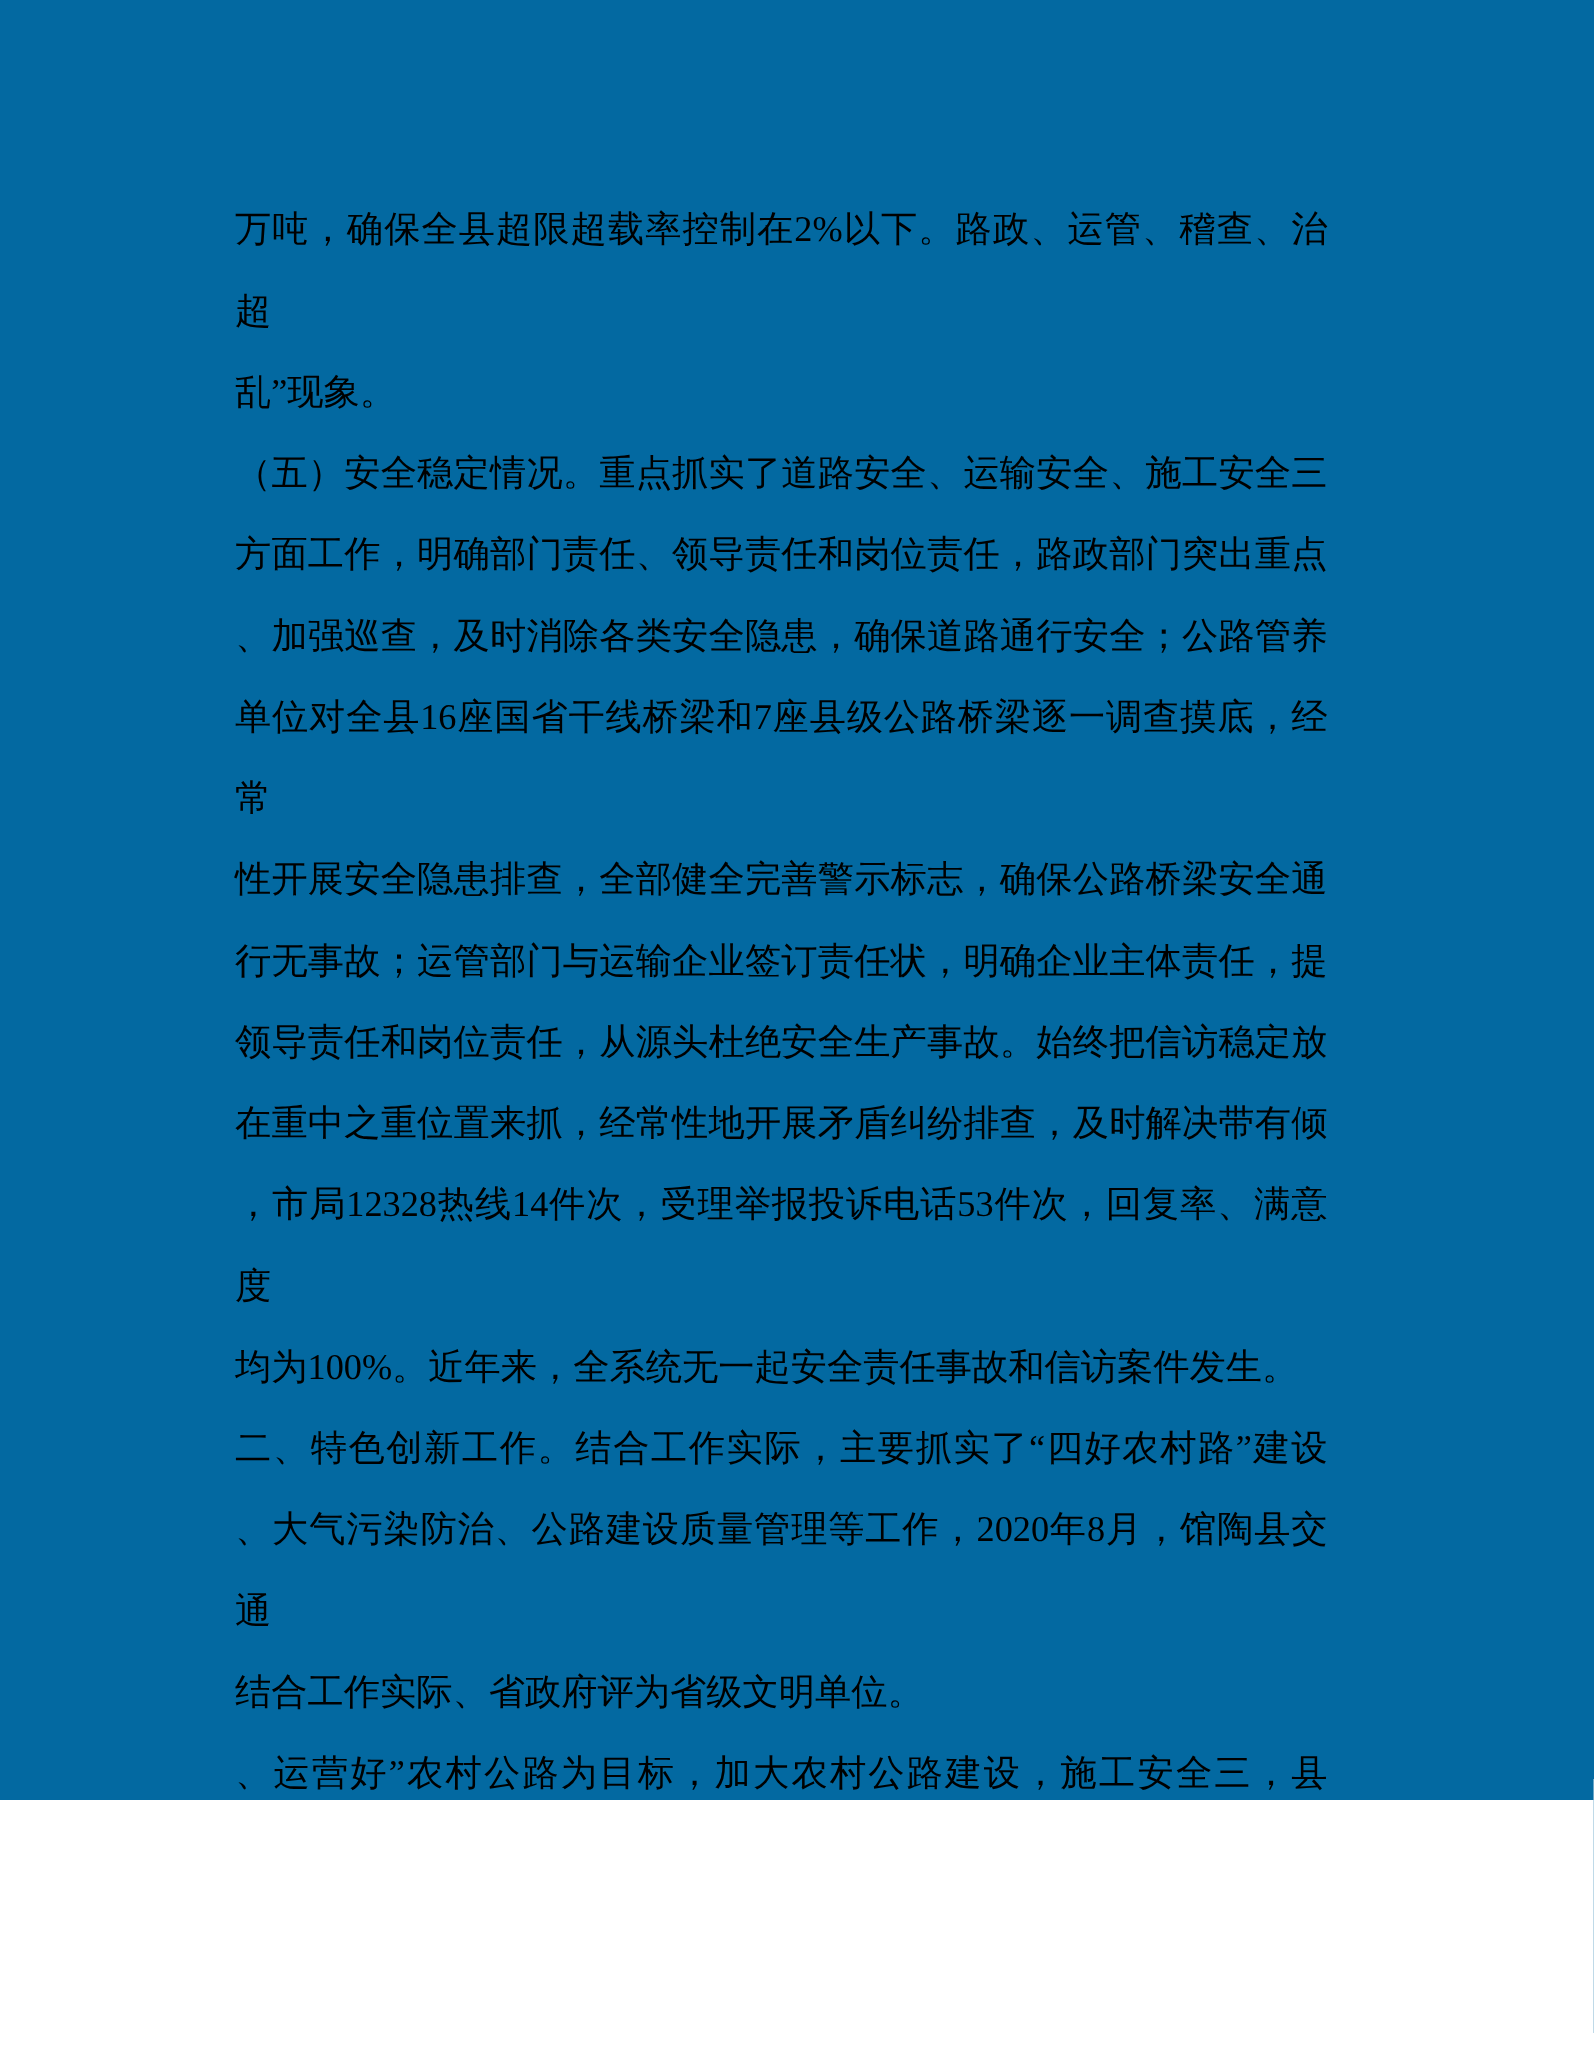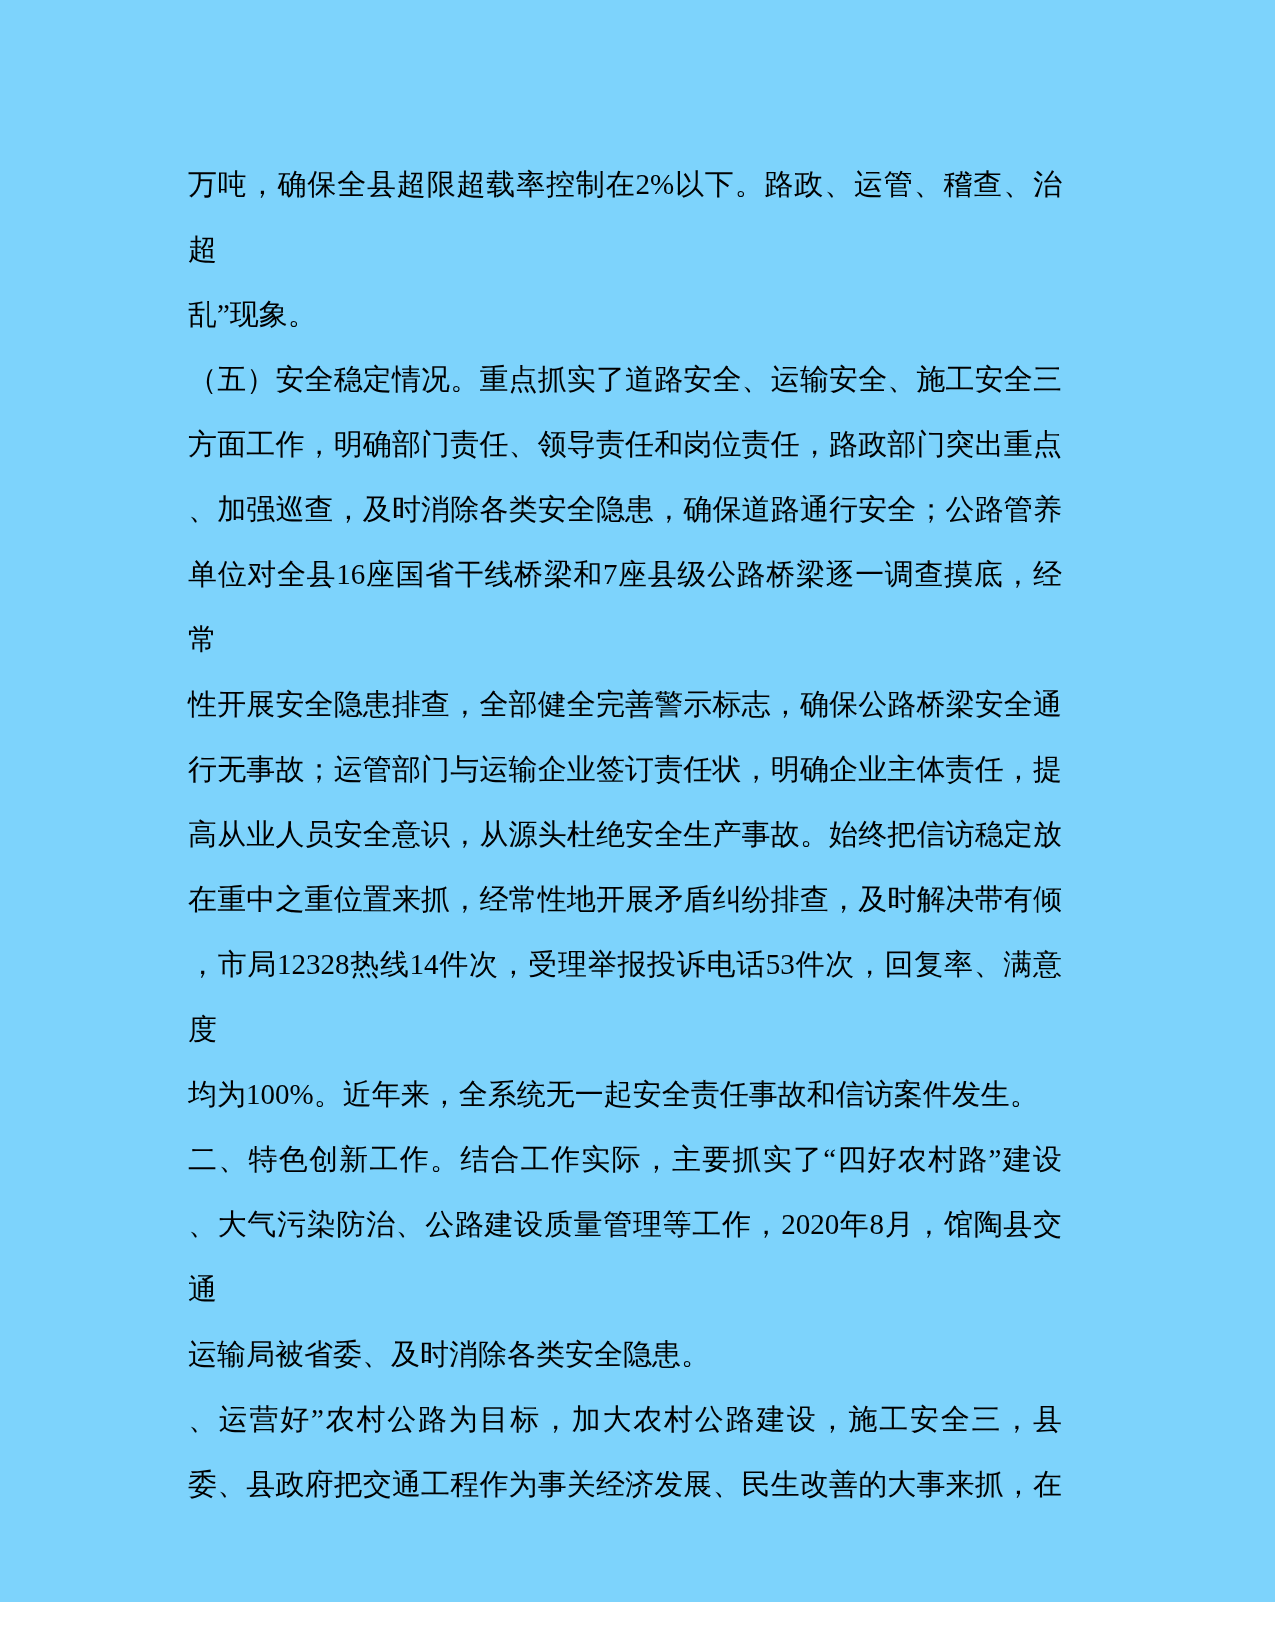--- a/index.html
+++ b/index.html
@@ -3,22 +3,22 @@
 <meta charset="utf-8">
 <style>
   html, body {
     margin: 0;
     padding: 0;
     background: #ffffff;
   }
   .page {
     position: relative;
     width: 1275px;
-    height: 1602px;
-    background: #7dd3fc;
+    height: 1440px;
+    background: #0369a1;
     overflow: hidden;
     font-family: "Liberation Serif", "DejaVu Serif", serif;
   }
   .textblock {
     position: absolute;
     left: 188px;
     top: 152px;
     width: 874px;
     color: #000000;
     font-size: 29px;
@@ -49,23 +49,23 @@
 <div class="page">
   <div class="textblock">
     <div class="line jl">万吨，确保全县超限超载率控制在2%以下。路政、运管、稽查、治超</div>
     <div class="line end">乱”现象。</div>
     <div class="line jl">（五）安全稳定情况。重点抓实了道路安全、运输安全、施工安全三</div>
     <div class="line jl">方面工作，明确部门责任、领导责任和岗位责任，路政部门突出重点</div>
     <div class="line jl">、加强巡查，及时消除各类安全隐患，确保道路通行安全；公路管养</div>
     <div class="line jl">单位对全县16座国省干线桥梁和7座县级公路桥梁逐一调查摸底，经常</div>
     <div class="line jl">性开展安全隐患排查，全部健全完善警示标志，确保公路桥梁安全通</div>
     <div class="line jl">行无事故；运管部门与运输企业签订责任状，明确企业主体责任，提</div>
-    <div class="line jl">高从业人员安全意识，从源头杜绝安全生产事故。始终把信访稳定放</div>
+    <div class="line jl">领导责任和岗位责任，从源头杜绝安全生产事故。始终把信访稳定放</div>
     <div class="line jl">在重中之重位置来抓，经常性地开展矛盾纠纷排查，及时解决带有倾</div>
     <div class="line jl">，市局12328热线14件次，受理举报投诉电话53件次，回复率、满意度</div>
     <div class="line end">均为100%。近年来，全系统无一起安全责任事故和信访案件发生。</div>
     <div class="line jl">二、特色创新工作。结合工作实际，主要抓实了“四好农村路”建设</div>
     <div class="line jl">、大气污染防治、公路建设质量管理等工作，2020年8月，馆陶县交通</div>
-    <div class="line end">运输局被省委、及时消除各类安全隐患。</div>
+    <div class="line end">结合工作实际、省政府评为省级文明单位。</div>
     <div class="line jl">、运营好”农村公路为目标，加大农村公路建设，施工安全三，县</div>
     <div class="line jl">委、县政府把交通工程作为事关经济发展、民生改善的大事来抓，在</div>
   </div>
 </div>
 
 </body></html>

